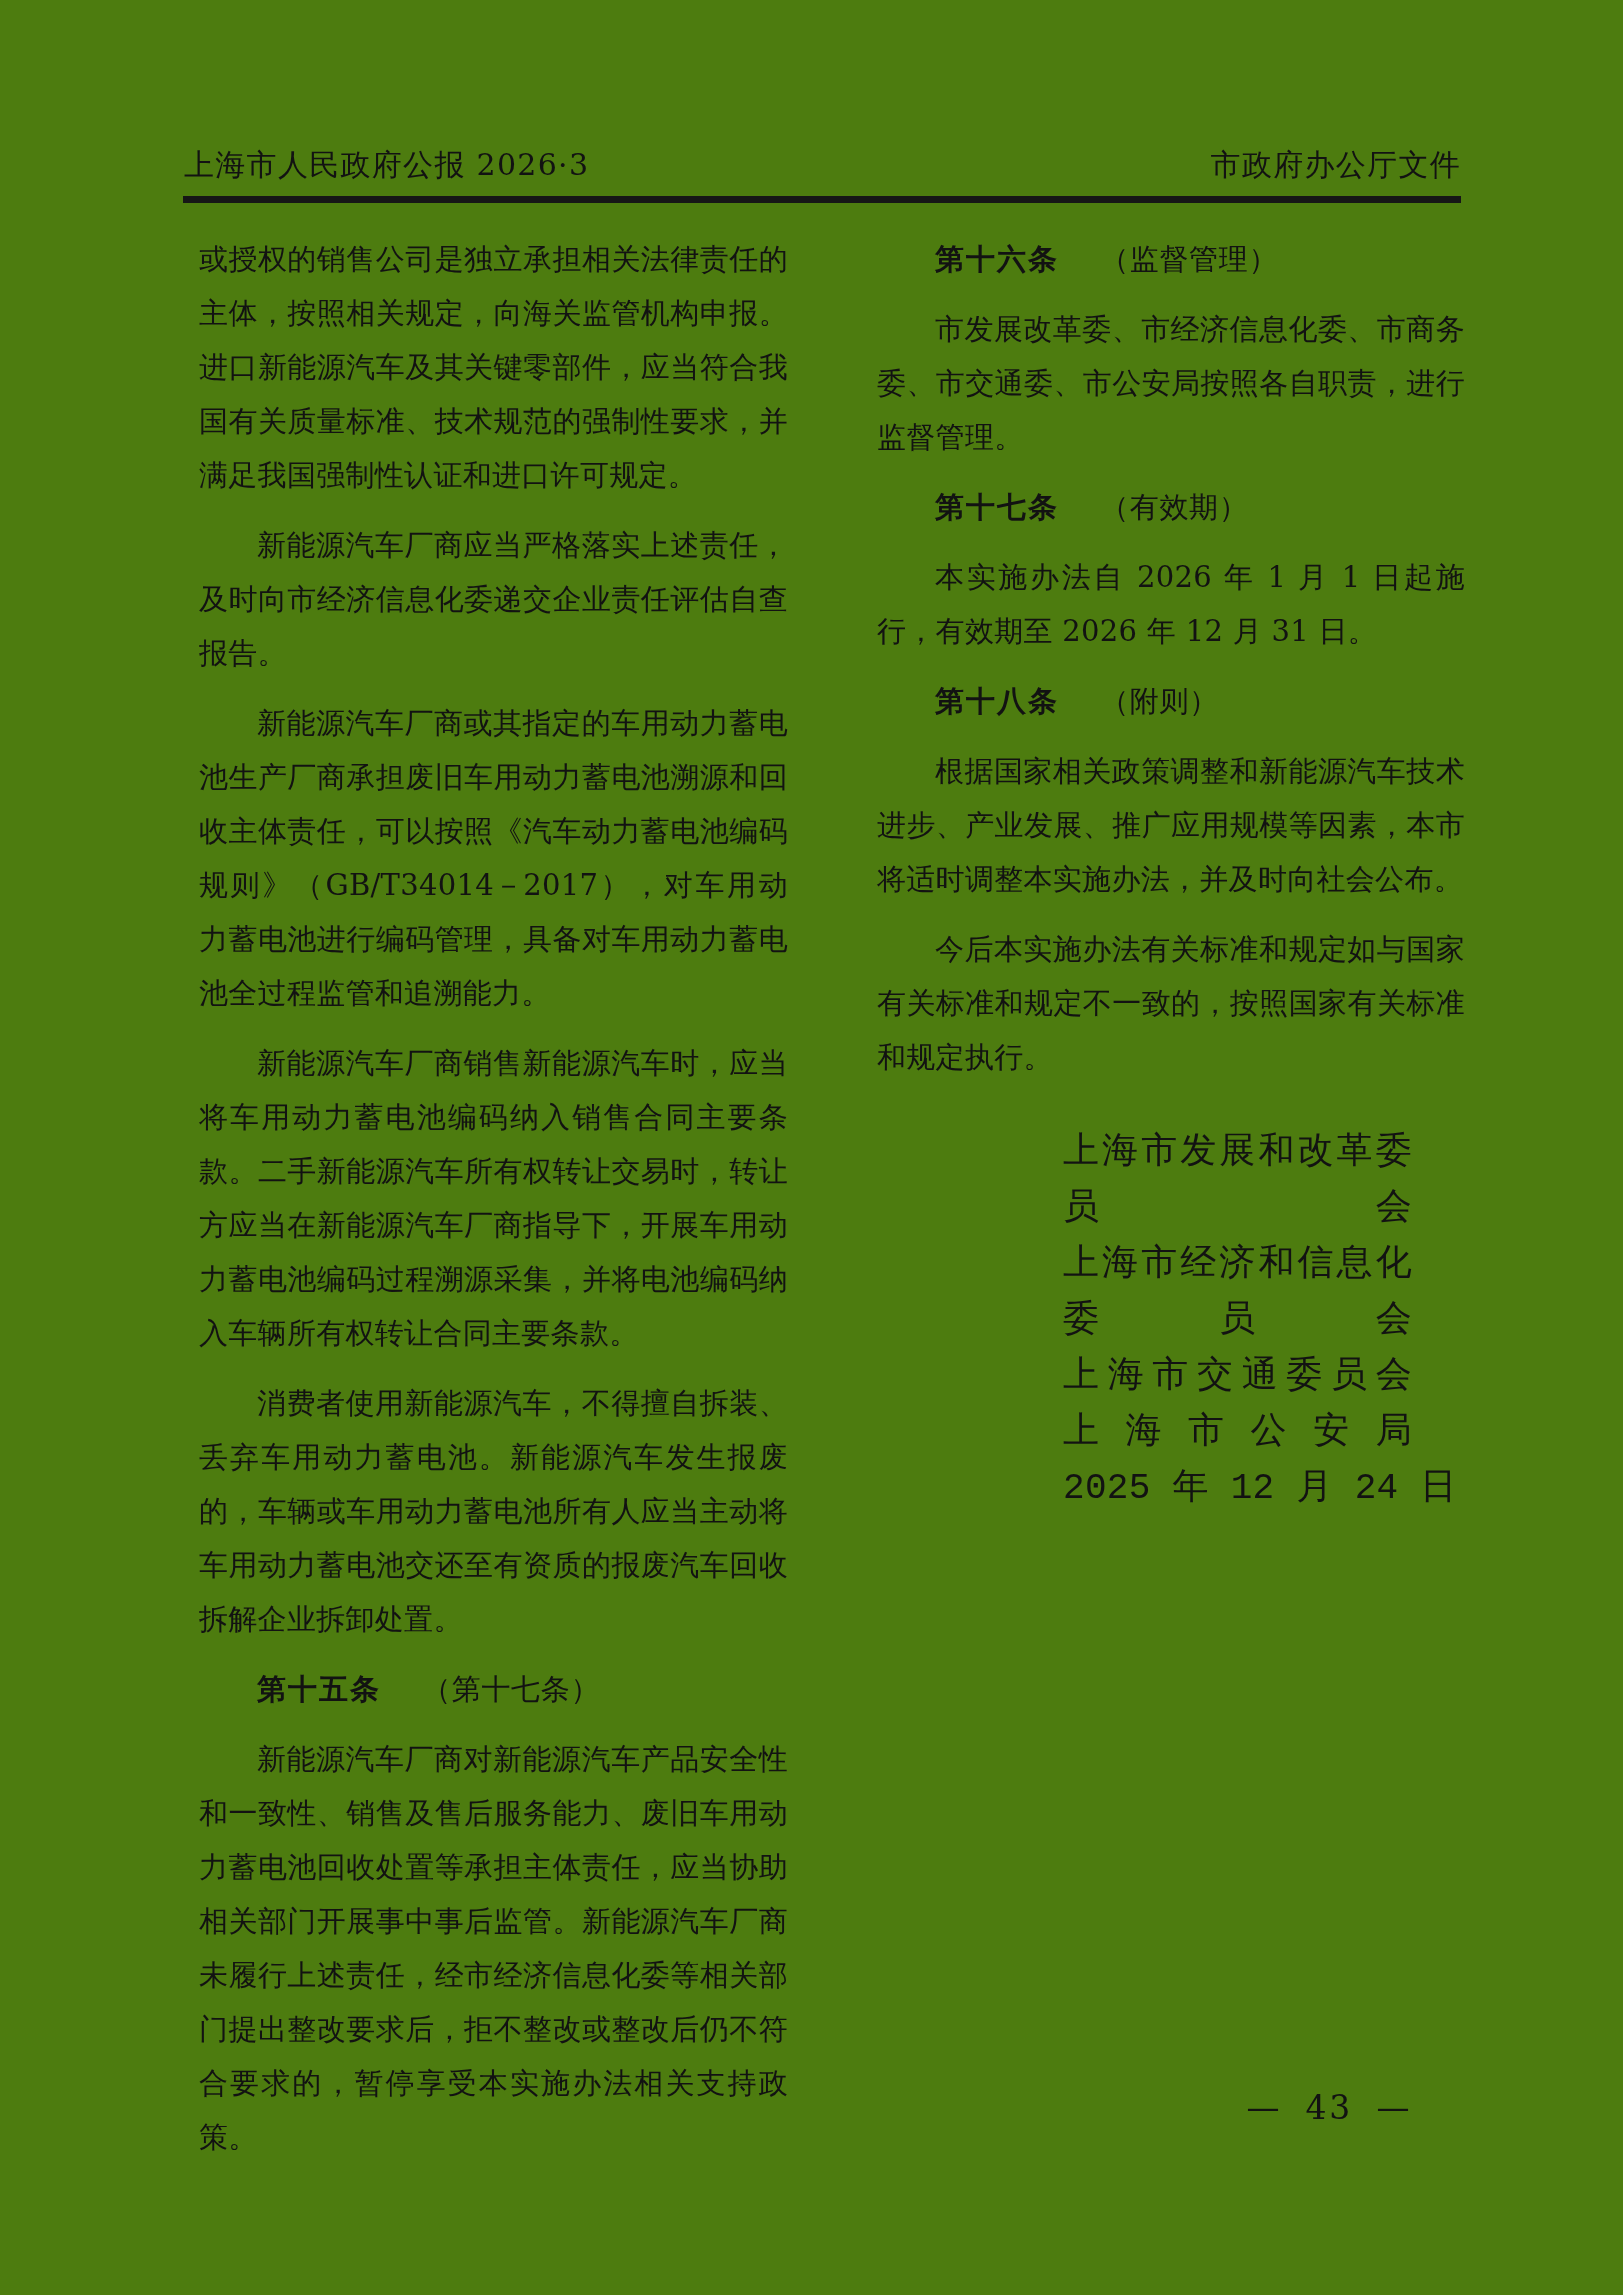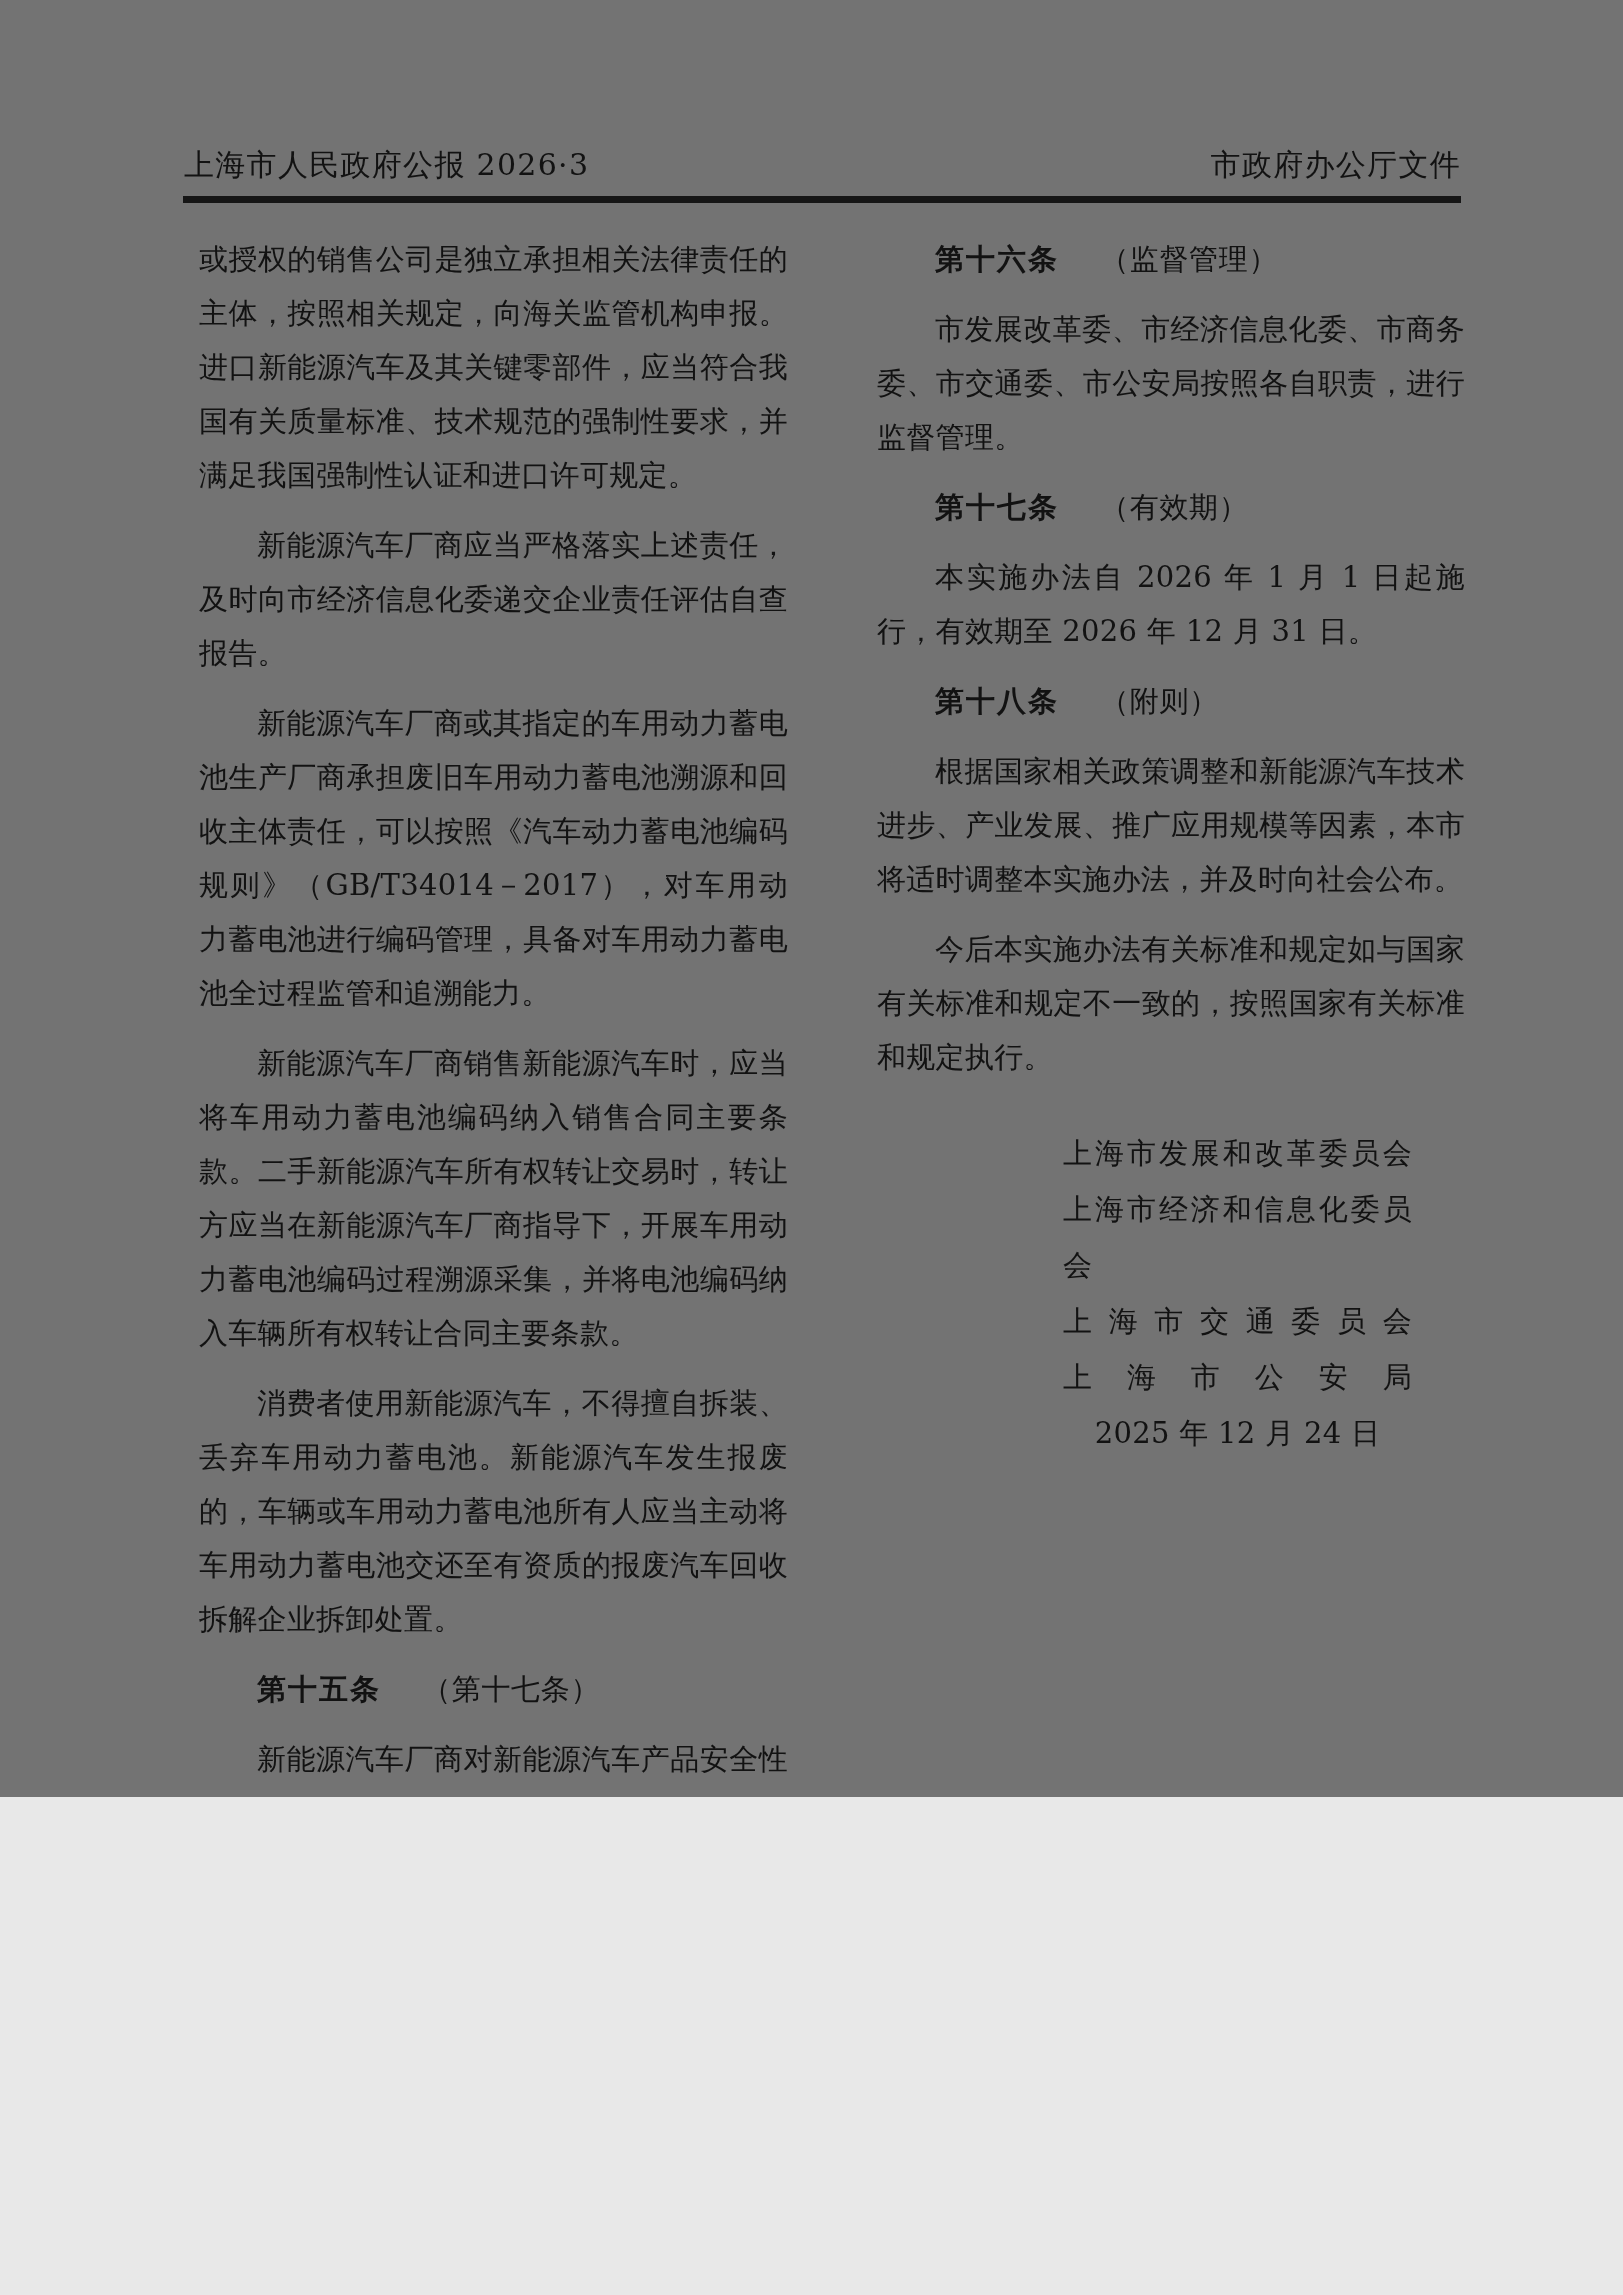--- a/index.html
+++ b/index.html
@@ -1,20 +1,20 @@
 <!DOCTYPE html>
 <html style="font-size:10.5px"><head>
 <meta charset="utf-8">
 <style>
   html, body { margin: 0; padding: 0; background: #e8e8e8; }
   .page {
     position: relative;
     width: 1623px;
-    height: 1797px;
-    background: #737373;
+    height: 2295px;
+    background: #4d7c0f;
     font-family: "DejaVu Serif", "Liberation Serif", serif;
     color: #121212;
     overflow: hidden;
   }
   .header {
     position: absolute;
     left: 184px;
     top: 145px;
     width: 1277px;
     display: flex;
@@ -49,21 +49,22 @@
   .art-term {
     font-family: "DejaVu Sans", "Liberation Sans", sans-serif;
     font-weight: 700;
     letter-spacing: 2px;
     margin-right: 41px;
   }
   .art-title { letter-spacing: 0.7px; }
   .sig-block {
     width: 349px;
     margin: 41px 69px 0 auto;
-    font-size: 29px;
+    font-size: 36px;
+    font-family: Liberation Mono, monospace;
   }
   .sig-line {
     line-height: 56px;
     text-align: justify;
     text-align-last: justify;
     text-justify: inter-character;
   }
   .sig-date {
     line-height: 56px;
     text-align: center;

